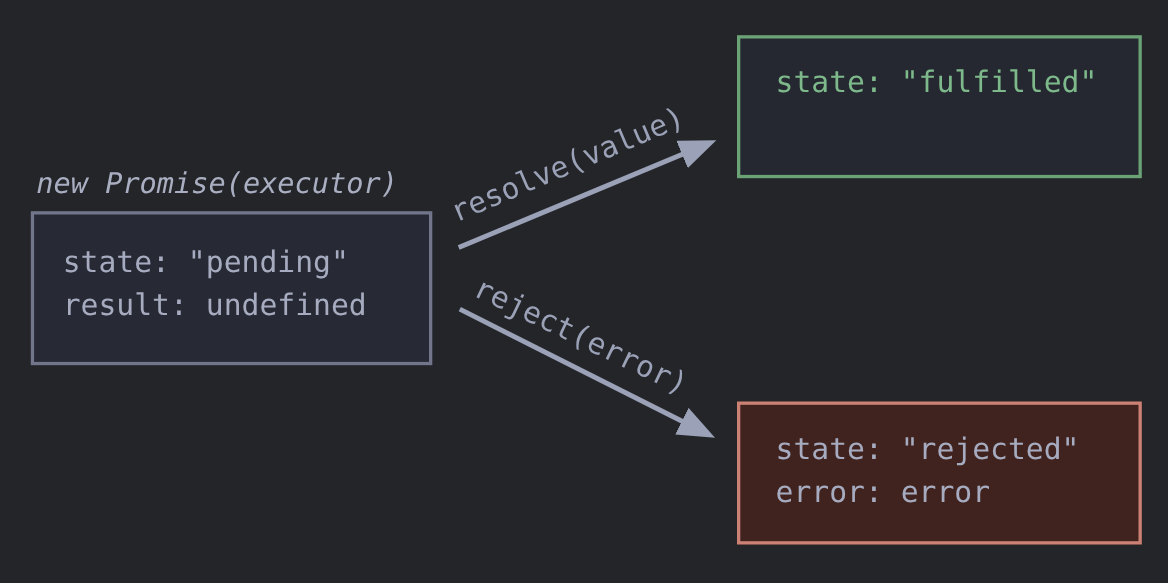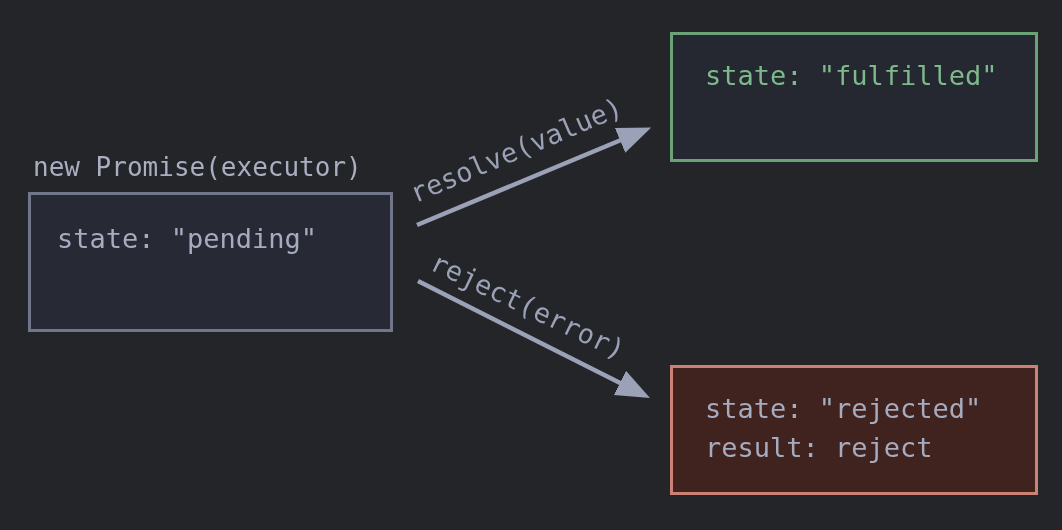--- a/index.html
+++ b/index.html
@@ -56,20 +56,21 @@
     color: #a6abbf;
   }
   .diagram-title {
     position: absolute;
     left: 33px;
     top: 152px;
     font-size: 26px;
     line-height: 30px;
     color: #a9aec1;
     white-space: pre;
+    font-style: italic;
   }
   .arrows-svg {
     position: absolute;
     left: 0;
     top: 0;
     pointer-events: none;
   }
   .arrow-label {
     position: absolute;
     font-size: 27px;
@@ -90,29 +91,30 @@
 </style>
 </head>
 <body>
 
 <div class="canvas">
 
   <div class="diagram-title">new Promise(executor)</div>
 
   <div class="box box-pending">
     <div class="line">state: "pending"</div>
+    <div class="line">result: undefined</div>
   </div>
 
   <div class="box box-fulfilled">
     <div class="line">state: "fulfilled"</div>
   </div>
 
   <div class="box box-rejected">
     <div class="line">state: "rejected"</div>
-    <div class="line">result: reject</div>
+    <div class="line">error: error</div>
   </div>
 
   <svg class="arrows-svg" width="1062" height="530" viewBox="0 0 1062 530">
     <defs>
       <marker id="arrowhead" viewBox="0 0 10 8" refX="8" refY="4" markerWidth="7.5" markerHeight="6" orient="auto-start-reverse">
         <path d="M0,0 L10,4 L0,8 z" fill="#9ba1b6"></path>
       </marker>
     </defs>
     <line x1="417" y1="225" x2="645" y2="130" stroke="#9ba1b6" stroke-width="4.5" marker-end="url(#arrowhead)"></line>
     <line x1="418" y1="281" x2="644" y2="395" stroke="#9ba1b6" stroke-width="4.5" marker-end="url(#arrowhead)"></line>

